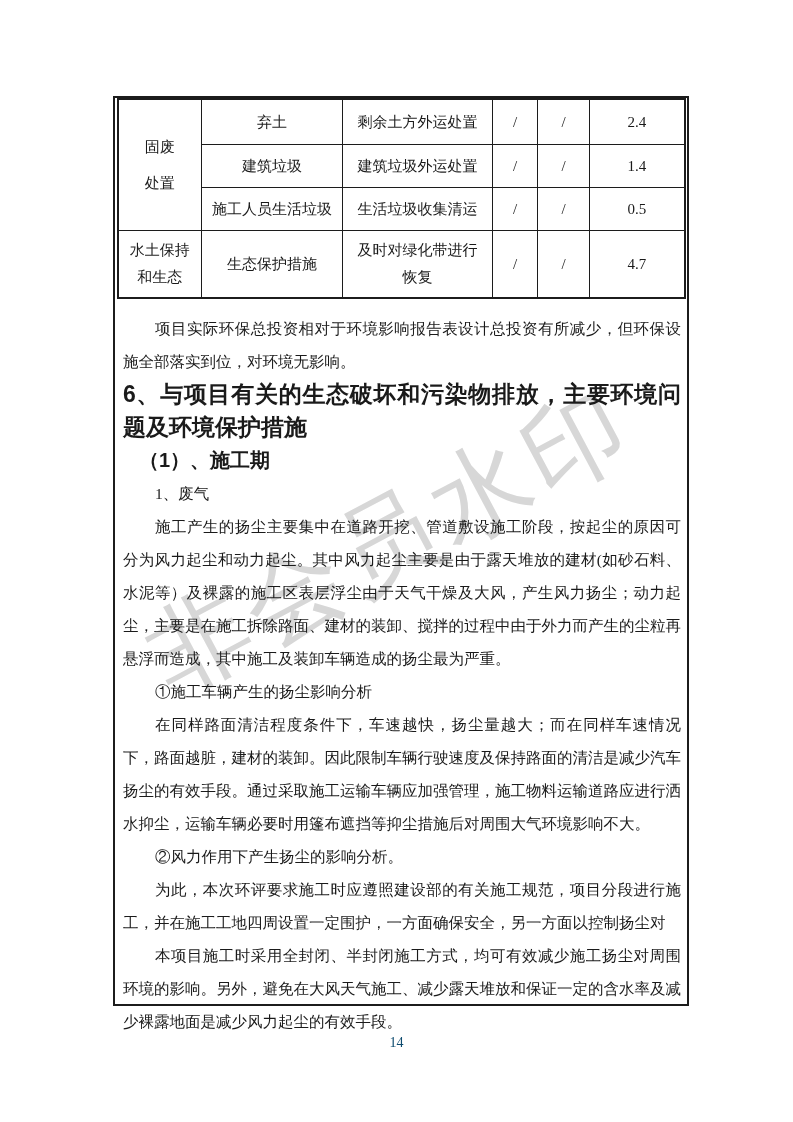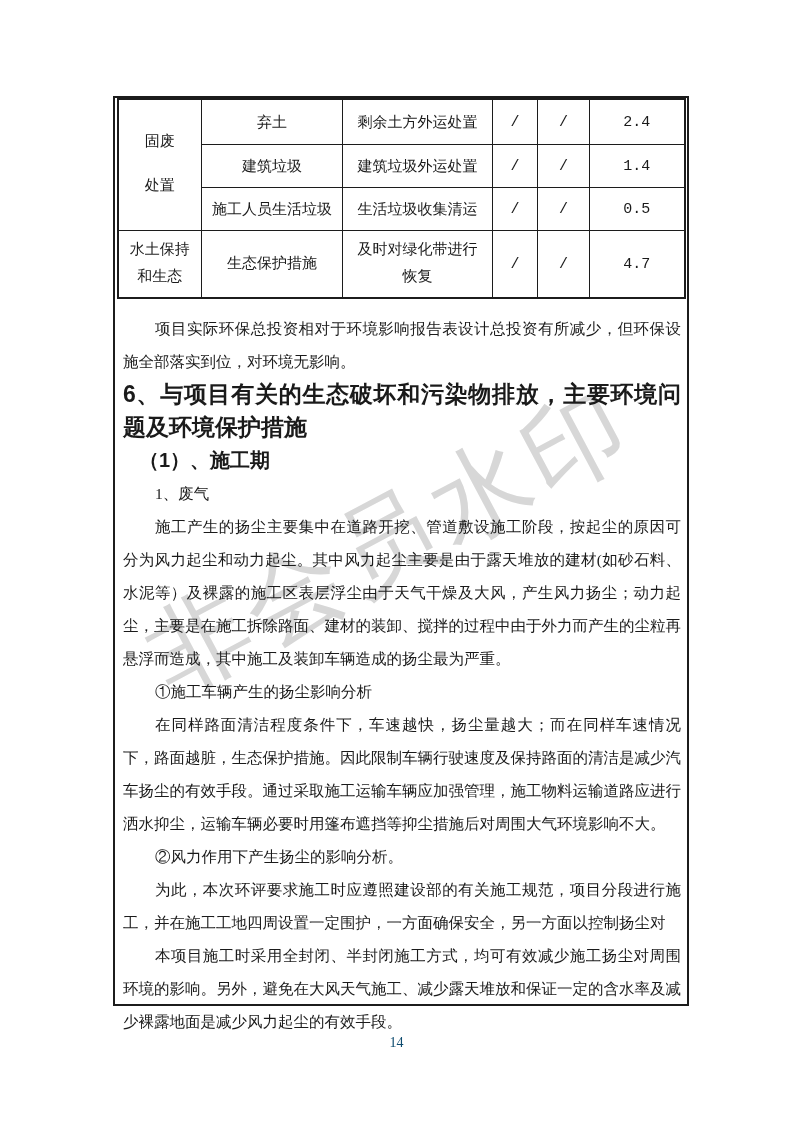--- a/index.html
+++ b/index.html
@@ -31,27 +31,26 @@
     border-collapse:collapse;table-layout:fixed;
     width:567px;margin:0 auto;
     font-size:15px;
   }
   table.waste-table{border:2px solid #1c1c1c;}
   table.waste-table td{
     border:1px solid #1c1c1c;
     text-align:center;vertical-align:middle;
     padding:0;white-space:pre-line;
     overflow:hidden;
-    font-family:Liberation Mono, monospace;
   }
   tr.r1 td{height:44px;}
   tr.r2 td{height:42px;}
   tr.r3 td{height:42px;}
   tr.r4 td{height:66px;line-height:27px;}
-  td.cat-top{vertical-align:top;line-height:44px;padding-top:1px;}
+  td.cat-top{vertical-align:top;line-height:36px;padding-top:1px;}
 
   
   .text-area{
     padding:13px 6px 0 8px;
     font-size:15.5px;line-height:33px;
     text-align:justify;
     border-radius:14px;
   }
   .text-area p{margin:0;text-indent:32px;}
   .text-area p.h6{
@@ -125,21 +124,21 @@
       </tbody>
     </table>
 
     <div class="text-area">
       <p>项目实际环保总投资相对于环境影响报告表设计总投资有所减少，但环保设施全部落实到位，对环境无影响。</p>
       <p class="h6">6、与项目有关的生态破坏和污染物排放，主要环境问题及环境保护措施</p>
       <p class="h-sub">（1）、施工期</p>
       <p>1、废气</p>
       <p>施工产生的扬尘主要集中在道路开挖、管道敷设施工阶段，按起尘的原因可分为风力起尘和动力起尘。其中风力起尘主要是由于露天堆放的建材(如砂石料、水泥等）及裸露的施工区表层浮尘由于天气干燥及大风，产生风力扬尘；动力起尘，主要是在施工拆除路面、建材的装卸、搅拌的过程中由于外力而产生的尘粒再悬浮而造成，其中施工及装卸车辆造成的扬尘最为严重。</p>
       <p>①施工车辆产生的扬尘影响分析</p>
-      <p>在同样路面清洁程度条件下，车速越快，扬尘量越大；而在同样车速情况下，路面越脏，生态保护措施。因此限制车辆行驶速度及保持路面的清洁是减少汽车扬尘的有效手段。通过采取施工运输车辆应加强管理，施工物料运输道路应进行洒水抑尘，运输车辆必要时用篷布遮挡等抑尘措施后对周围大气环境影响不大。</p>
+      <p>在同样路面清洁程度条件下，车速越快，扬尘量越大；而在同样车速情况下，路面越脏，建材的装卸。因此限制车辆行驶速度及保持路面的清洁是减少汽车扬尘的有效手段。通过采取施工运输车辆应加强管理，施工物料运输道路应进行洒水抑尘，运输车辆必要时用篷布遮挡等抑尘措施后对周围大气环境影响不大。</p>
       <p>②风力作用下产生扬尘的影响分析。</p>
       <p>为此，本次环评要求施工时应遵照建设部的有关施工规范，项目分段进行施工，并在施工工地四周设置一定围护，一方面确保安全，另一方面以控制扬尘对</p>
       <p>本项目施工时采用全封闭、半封闭施工方式，均可有效减少施工扬尘对周围环境的影响。另外，避免在大风天气施工、减少露天堆放和保证一定的含水率及减少裸露地面是减少风力起尘的有效手段。</p>
     </div>
 
   </div>
 
   <div class="page-num">14</div>
 
 </div>

